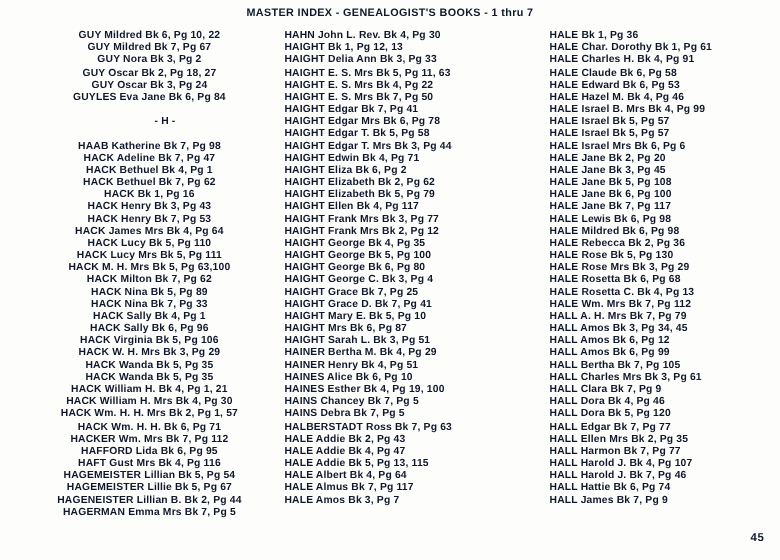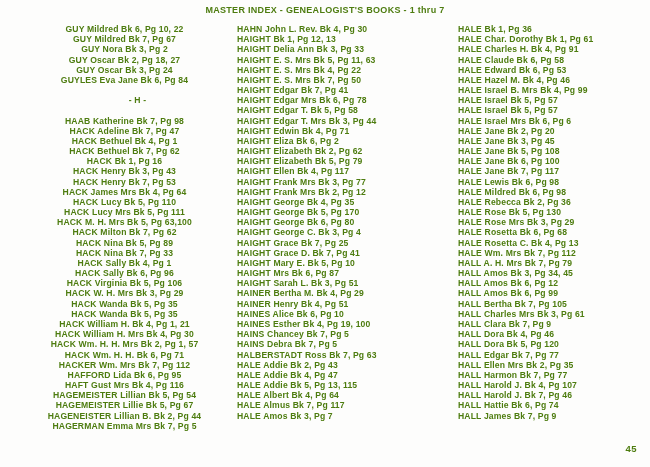--- a/index.html
+++ b/index.html
@@ -8,21 +8,21 @@
     background: #ffffff;
   }
   .page {
     position: relative;
     width: 650px;
     height: 467px;
     background: #fdfdfc;
     overflow: hidden;
     font-family: "Liberation Sans", "DejaVu Sans", sans-serif;
     font-weight: 700;
-    color: #4d7c0f;
+    color: #0f172a;
   }
   .title {
     position: absolute;
     top: 5px;
     left: 0;
     width: 100%;
     text-align: center;
     font-size: 9px;
     letter-spacing: 0.3px;
     white-space: nowrap;
@@ -115,21 +115,21 @@
       <div class="row">HAIGHT Edgar T. Bk 5, Pg 58</div>
       <div class="row">HAIGHT Edgar T. Mrs Bk 3, Pg 44</div>
       <div class="row">HAIGHT Edwin Bk 4, Pg 71</div>
       <div class="row">HAIGHT Eliza Bk 6, Pg 2</div>
       <div class="row">HAIGHT Elizabeth Bk 2, Pg 62</div>
       <div class="row">HAIGHT Elizabeth Bk 5, Pg 79</div>
       <div class="row">HAIGHT Ellen Bk 4, Pg 117</div>
       <div class="row">HAIGHT Frank Mrs Bk 3, Pg 77</div>
       <div class="row">HAIGHT Frank Mrs Bk 2, Pg 12</div>
       <div class="row">HAIGHT George Bk 4, Pg 35</div>
-      <div class="row">HAIGHT George Bk 5, Pg 170</div>
+      <div class="row">HAIGHT George Bk 5, Pg 100</div>
       <div class="row">HAIGHT George Bk 6, Pg 80</div>
       <div class="row">HAIGHT George C. Bk 3, Pg 4</div>
       <div class="row">HAIGHT Grace Bk 7, Pg 25</div>
       <div class="row">HAIGHT Grace D. Bk 7, Pg 41</div>
       <div class="row">HAIGHT Mary E. Bk 5, Pg 10</div>
       <div class="row">HAIGHT Mrs Bk 6, Pg 87</div>
       <div class="row">HAIGHT Sarah L. Bk 3, Pg 51</div>
       <div class="row">HAINER Bertha M. Bk 4, Pg 29</div>
       <div class="row">HAINER Henry Bk 4, Pg 51</div>
       <div class="row">HAINES Alice Bk 6, Pg 10</div>

